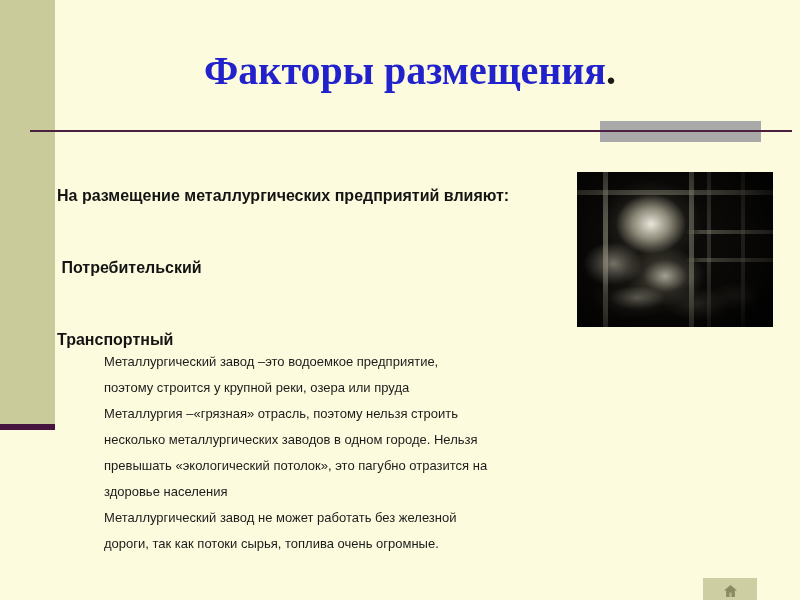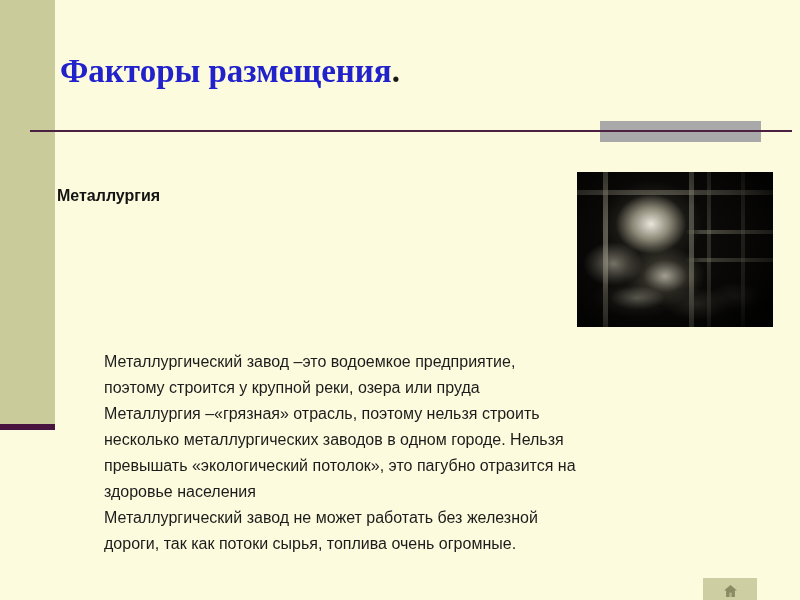--- a/index.html
+++ b/index.html
@@ -40,24 +40,24 @@
     height: 6px;
     background: #47133f;
   }
 
   
   .slide-title {
     position: absolute;
     left: 60px;
     top: 48px;
     width: 700px;
-    text-align: left;
+    text-align: center;
     font-family: "Liberation Serif", "DejaVu Serif", serif;
     font-weight: bold;
-    font-size: 33px;
+    font-size: 40px;
     line-height: 46px;
     color: #2222cc;
     letter-spacing: 0px;
     white-space: nowrap;
   }
   .slide-title .dot {
     color: #1a1a1a;
   }
 
   
@@ -148,21 +148,21 @@
   }
 
   
   .body-text {
     position: absolute;
     left: 104px;
     top: 349px;
     width: 580px;
     margin: 0;
     padding: 0;
-    font-size: 16px;
+    font-size: 13px;
     line-height: 26px;
     color: #1c1c1c;
     white-space: pre-line;
   }
 
   
   .home-button {
     position: absolute;
     left: 703px;
     top: 578px;
@@ -184,21 +184,23 @@
 
   <div class="side-band"></div>
   <div class="side-band-foot"></div>
 
   <div class="slide-title"><span>Факторы размещения</span><span class="dot">.</span></div>
 
   <div class="divider-plate"></div>
   <div class="divider-rule"></div>
 
   <ul class="factor-list">
-    <li>Металлургия</li>
+    <li>На размещение металлургических предприятий влияют:</li>
+    <li> Потребительский</li>
+    <li>Транспортный</li>
     
   </ul>
 
   <div class="photo-frame">
     <div class="ph-layer ph-glow"></div>
     <div class="ph-layer ph-structure"></div>
     <div class="ph-layer ph-gantry"></div>
     <div class="ph-layer ph-fore"></div>
     <div class="ph-layer ph-vignette"></div>
   </div>

